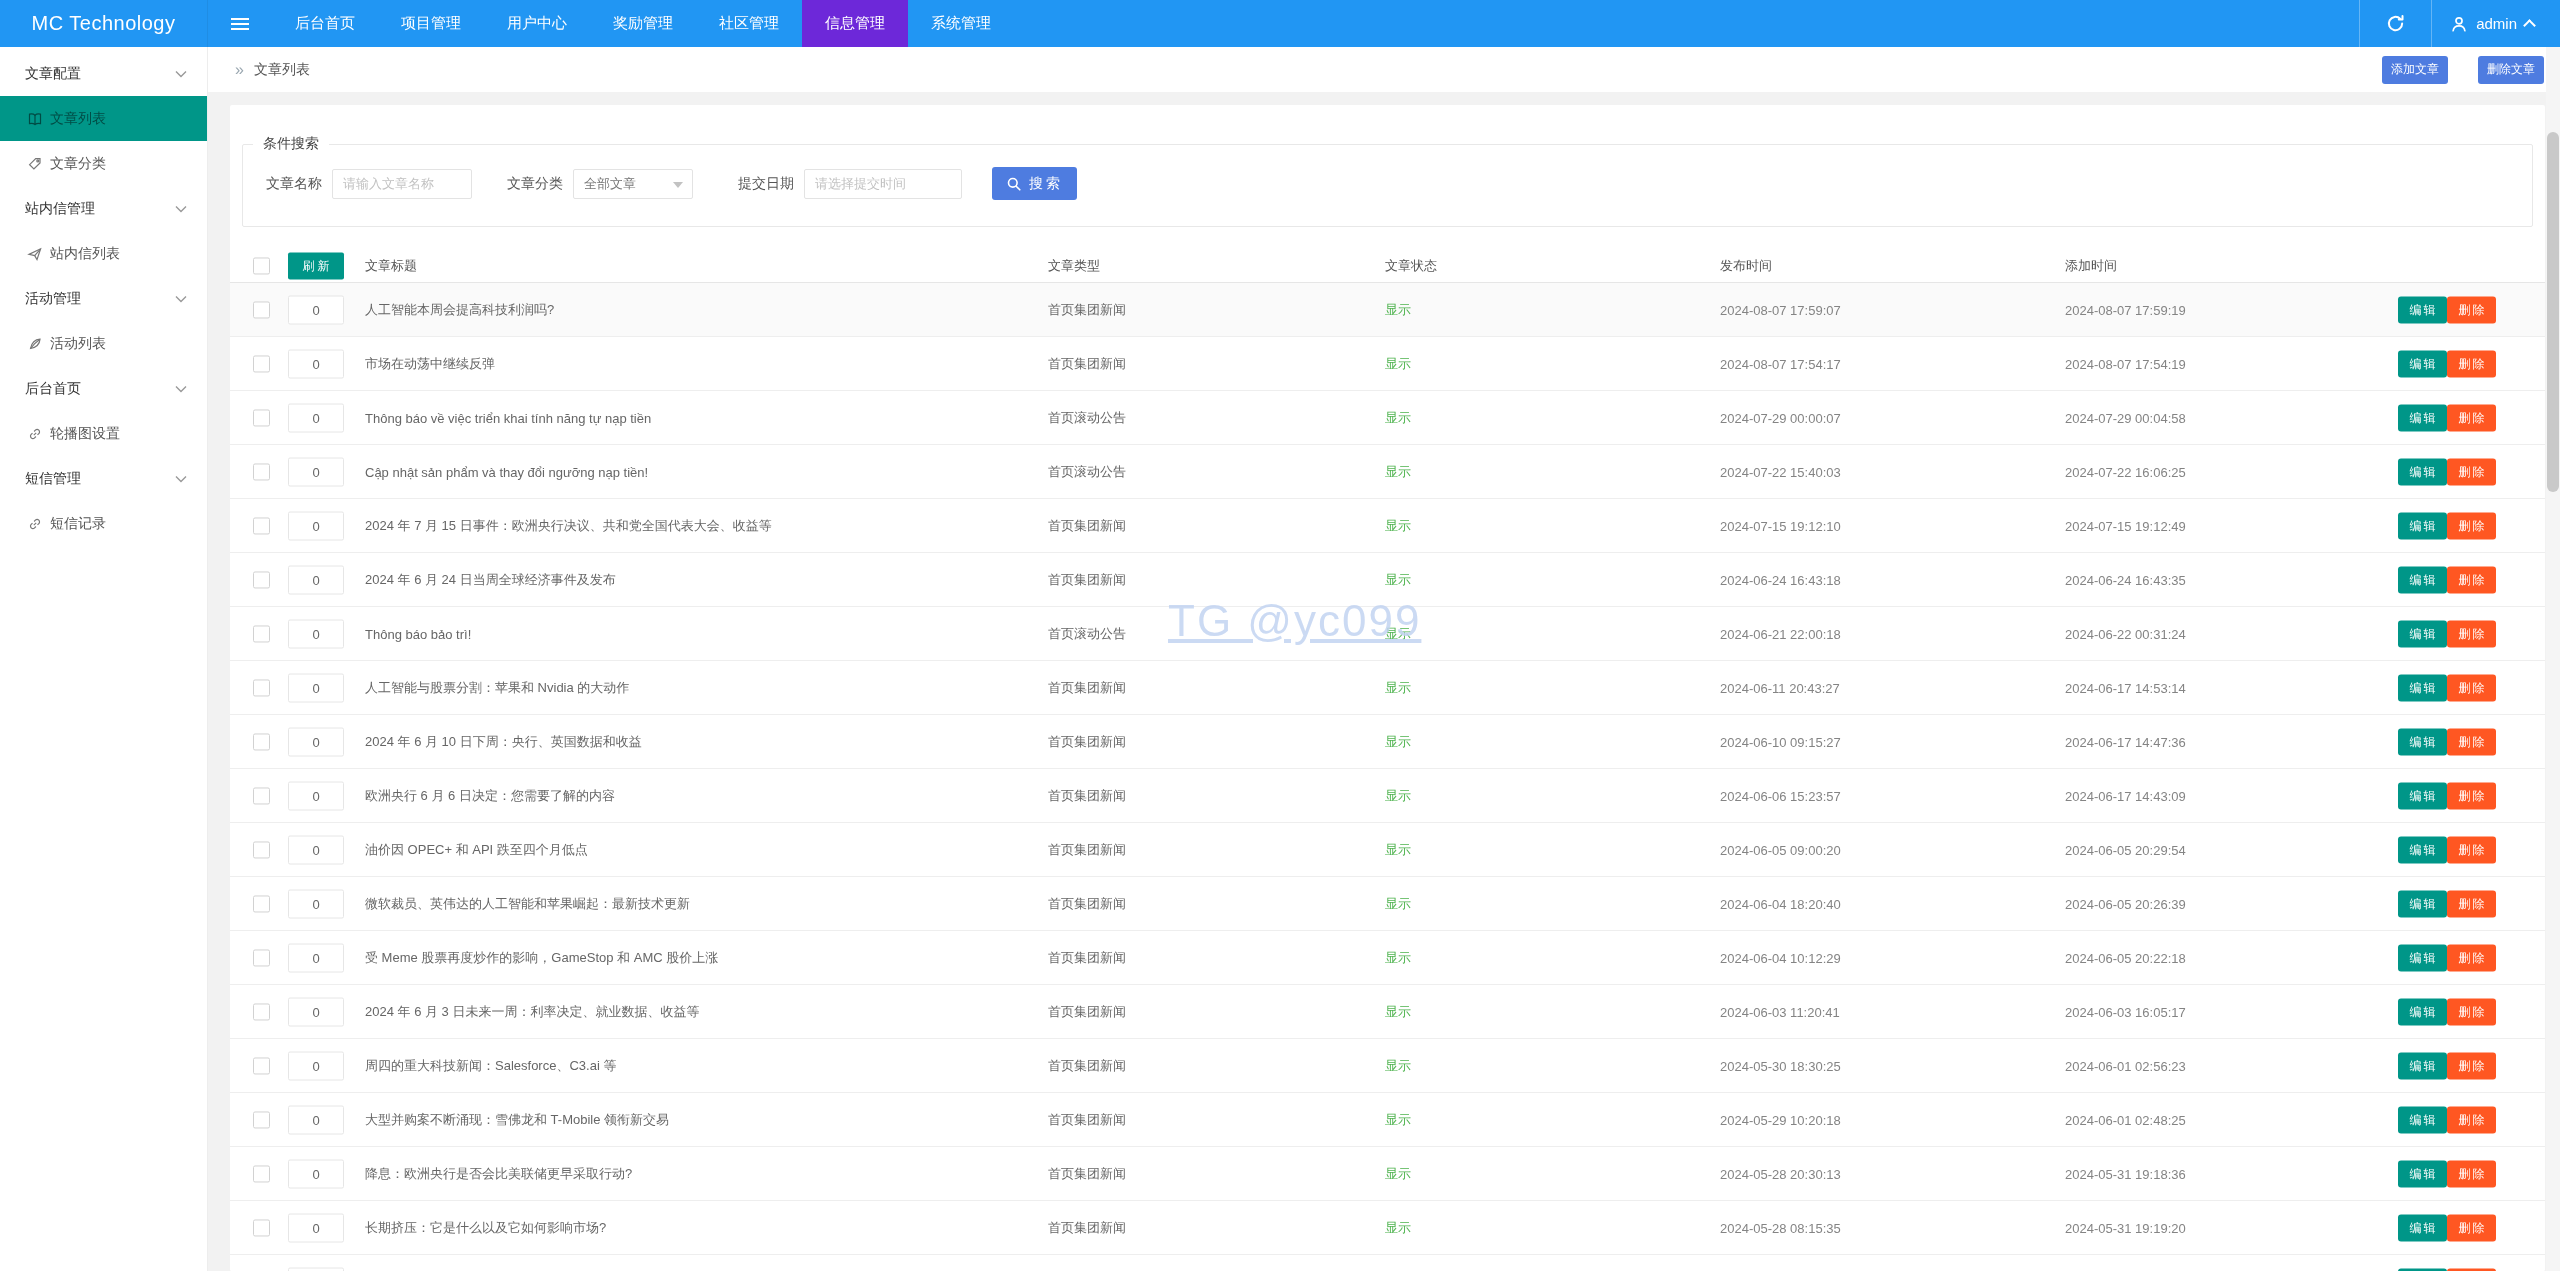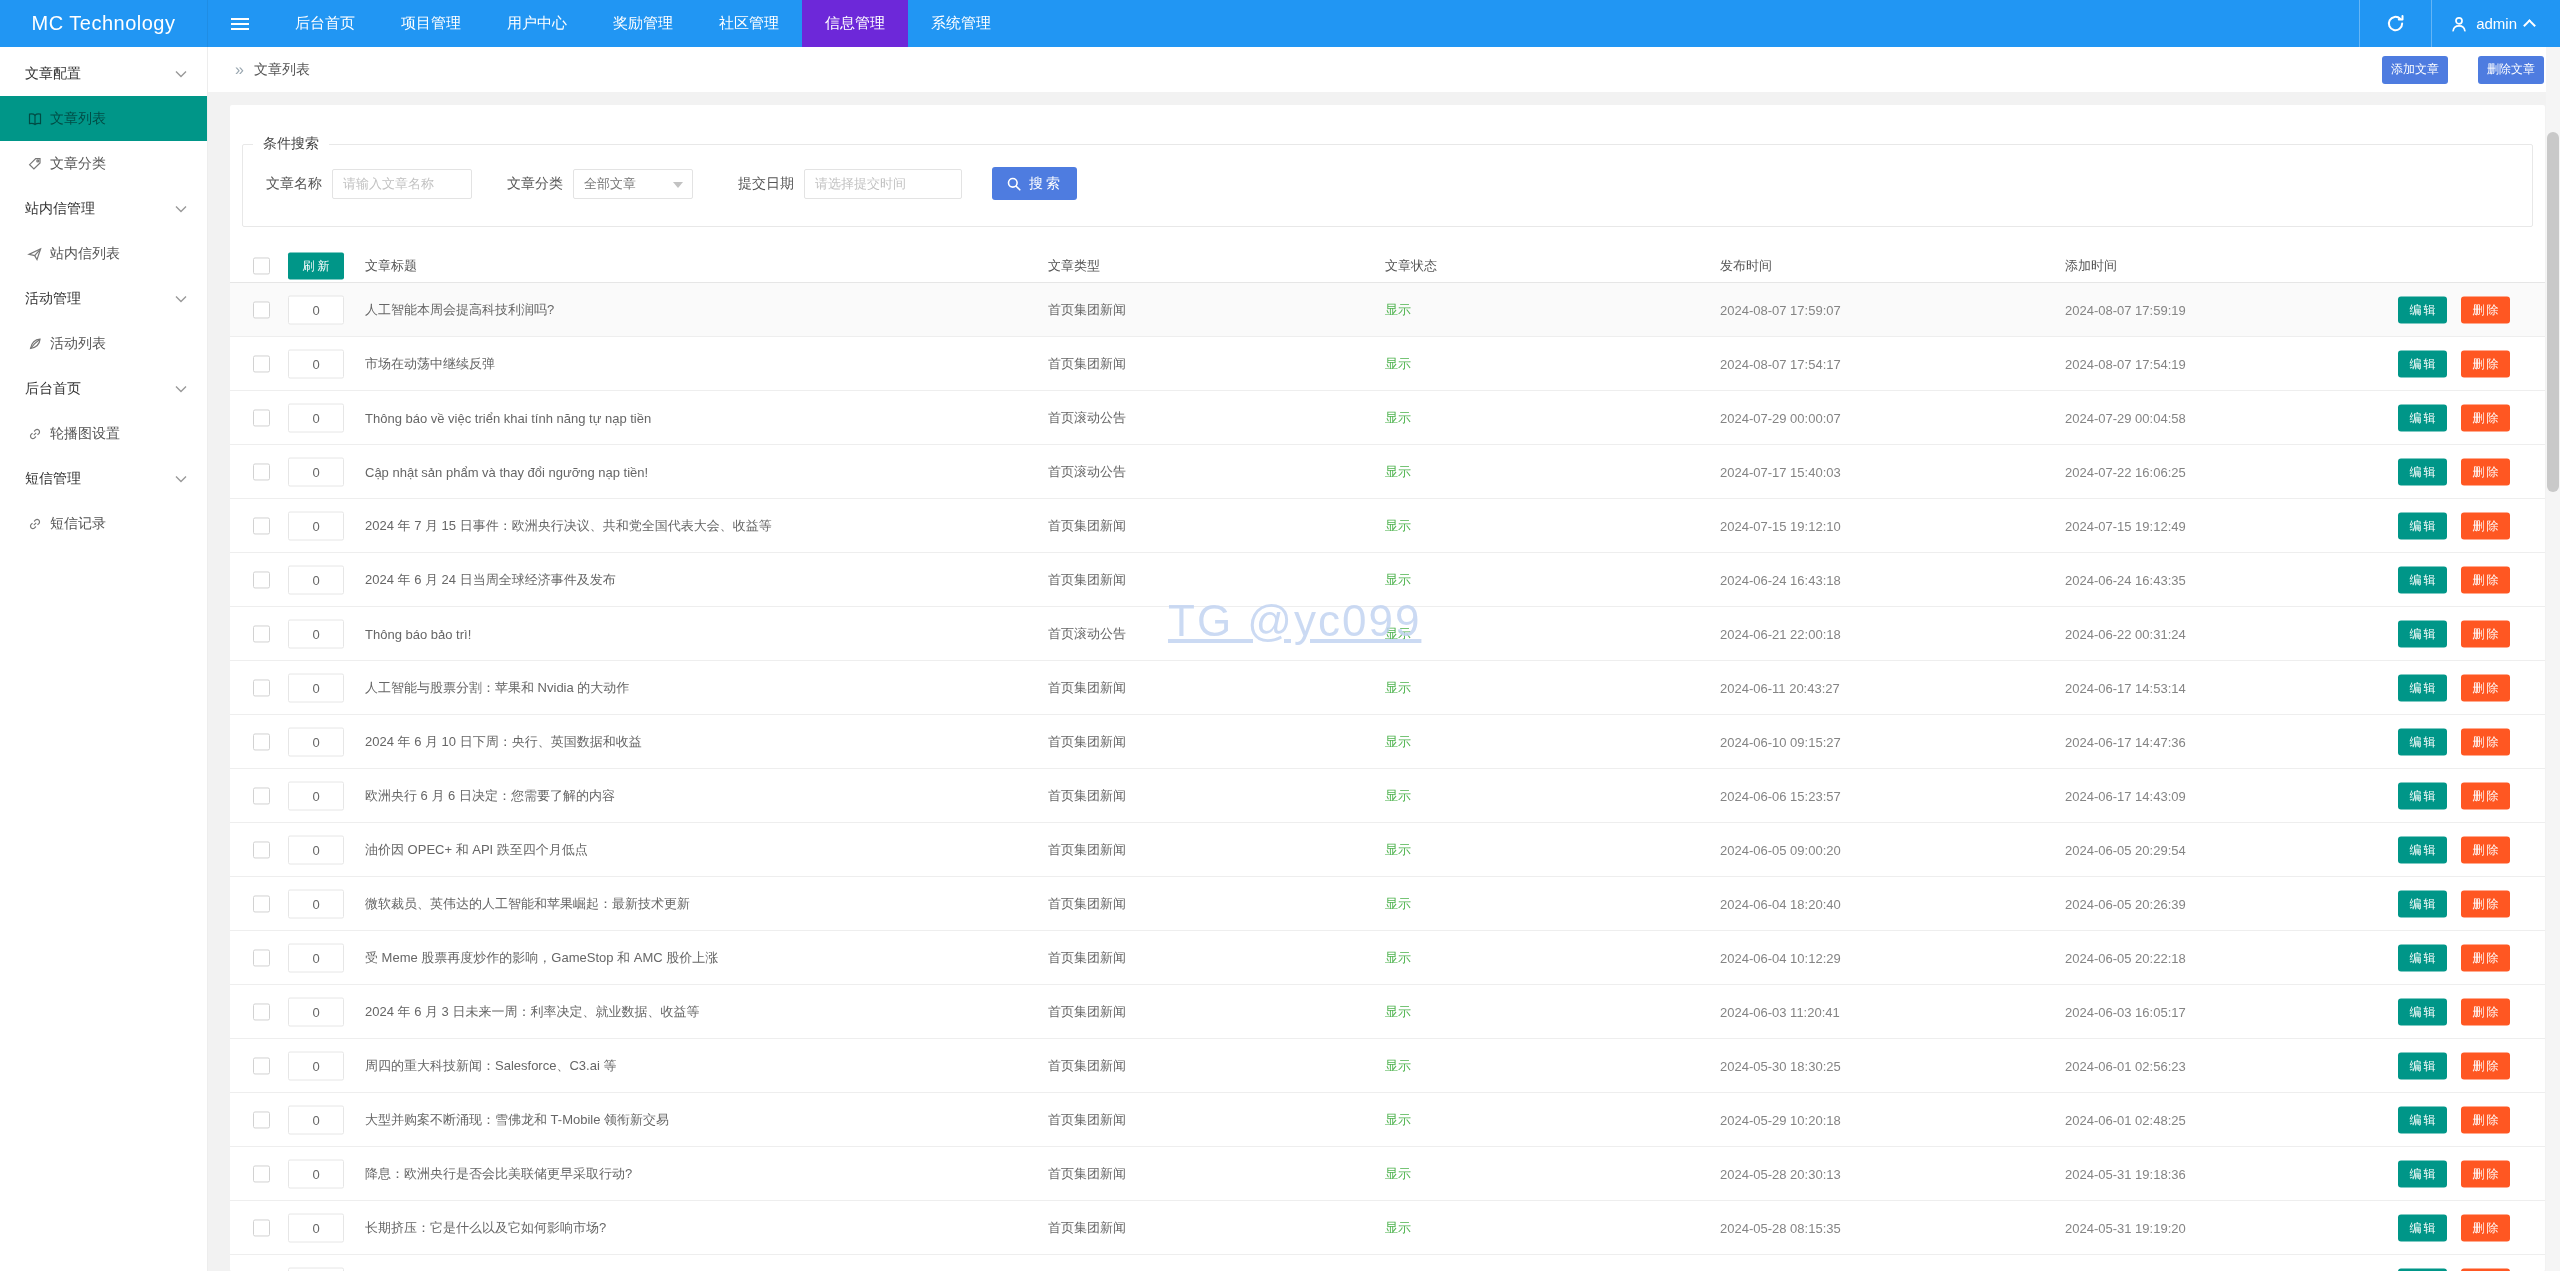--- a/index.html
+++ b/index.html
@@ -59,21 +59,21 @@
   .trow { position:relative; height:54px; border-bottom:1px solid #eee; background:#fff; }
   .trow:nth-child(1) { background:#fafafa; }
   .cell { position:absolute; top:50%; transform:translateY(-50%); font-size:13px; color:#666; white-space:nowrap; }
   .c-check { left:23px; }
   .c-sort  { left:58px; }
   .c-title { left:135px; }
   .c-type  { left:818px; }
   .c-status{ left:1155px; color:#4eb34e; }
   .c-pub   { left:1490px; color:#848484; }
   .c-add   { left:1835px; color:#848484; }
-  .c-actions { left:2168px; display:flex; gap:14px; }
+  .c-actions { left:2168px; display:flex; gap:0; }
   .hcell { position:absolute; top:50%; transform:translateY(-50%); font-size:13px; color:#555; white-space:nowrap; }
   .cb { display:inline-block; width:17px; height:17px; border:1px solid #d2d2d2; border-radius:2px; background:#fff; cursor:pointer; vertical-align:middle; }
   .sort-input { width:56px; height:29px; border:1px solid #e6e6e6; border-radius:2px; text-align:center; font-size:13px; color:#666; font-family:inherit; outline:none; }
   .btn-refresh { background:#009688; color:#fff; border:none; width:56px; height:27px; border-radius:2px; font-size:12px; letter-spacing:3px; padding-left:3px; cursor:pointer; font-family:inherit; }
   .btn-edit { background:#009688; }
   .btn-del  { background:#ff5722; }
   .btn-mini { color:#fff; border:none; width:49px; height:27px; border-radius:3px; font-size:12px; letter-spacing:2px; padding-left:2px; cursor:pointer; font-family:inherit; }
 
   
   .watermark { position:absolute; left:1168px; top:596px; font-size:44px; color:#c3d4f1; opacity:.85; z-index:6; pointer-events:none; letter-spacing:2px;text-decoration:underline; }
@@ -299,21 +299,21 @@
           <button class="btn-mini btn-edit">编辑</button>
           <button class="btn-mini btn-del">删除</button>
         </span>
       </div>
         <div class="trow">
         <span class="cell c-check"><span class="cb"></span></span>
         <span class="cell c-sort"><input class="sort-input" type="text" value="0" style=""></span>
         <span class="cell c-title">Cập nhật sản phẩm và thay đổi ngưỡng nạp tiền!</span>
         <span class="cell c-type">首页滚动公告</span>
         <span class="cell c-status">显示</span>
-        <span class="cell c-pub">2024-07-17 15:40:03</span>
+        <span class="cell c-pub">2024-07-22 15:40:03</span>
         <span class="cell c-add">2024-07-22 16:06:25</span>
         <span class="cell c-actions">
           <button class="btn-mini btn-edit">编辑</button>
           <button class="btn-mini btn-del">删除</button>
         </span>
       </div>
         <div class="trow">
         <span class="cell c-check"><span class="cb"></span></span>
         <span class="cell c-sort"><input class="sort-input" type="text" value="0" style=""></span>
         <span class="cell c-title">2024 年 7 月 15 日事件：欧洲央行决议、共和党全国代表大会、收益等</span>

